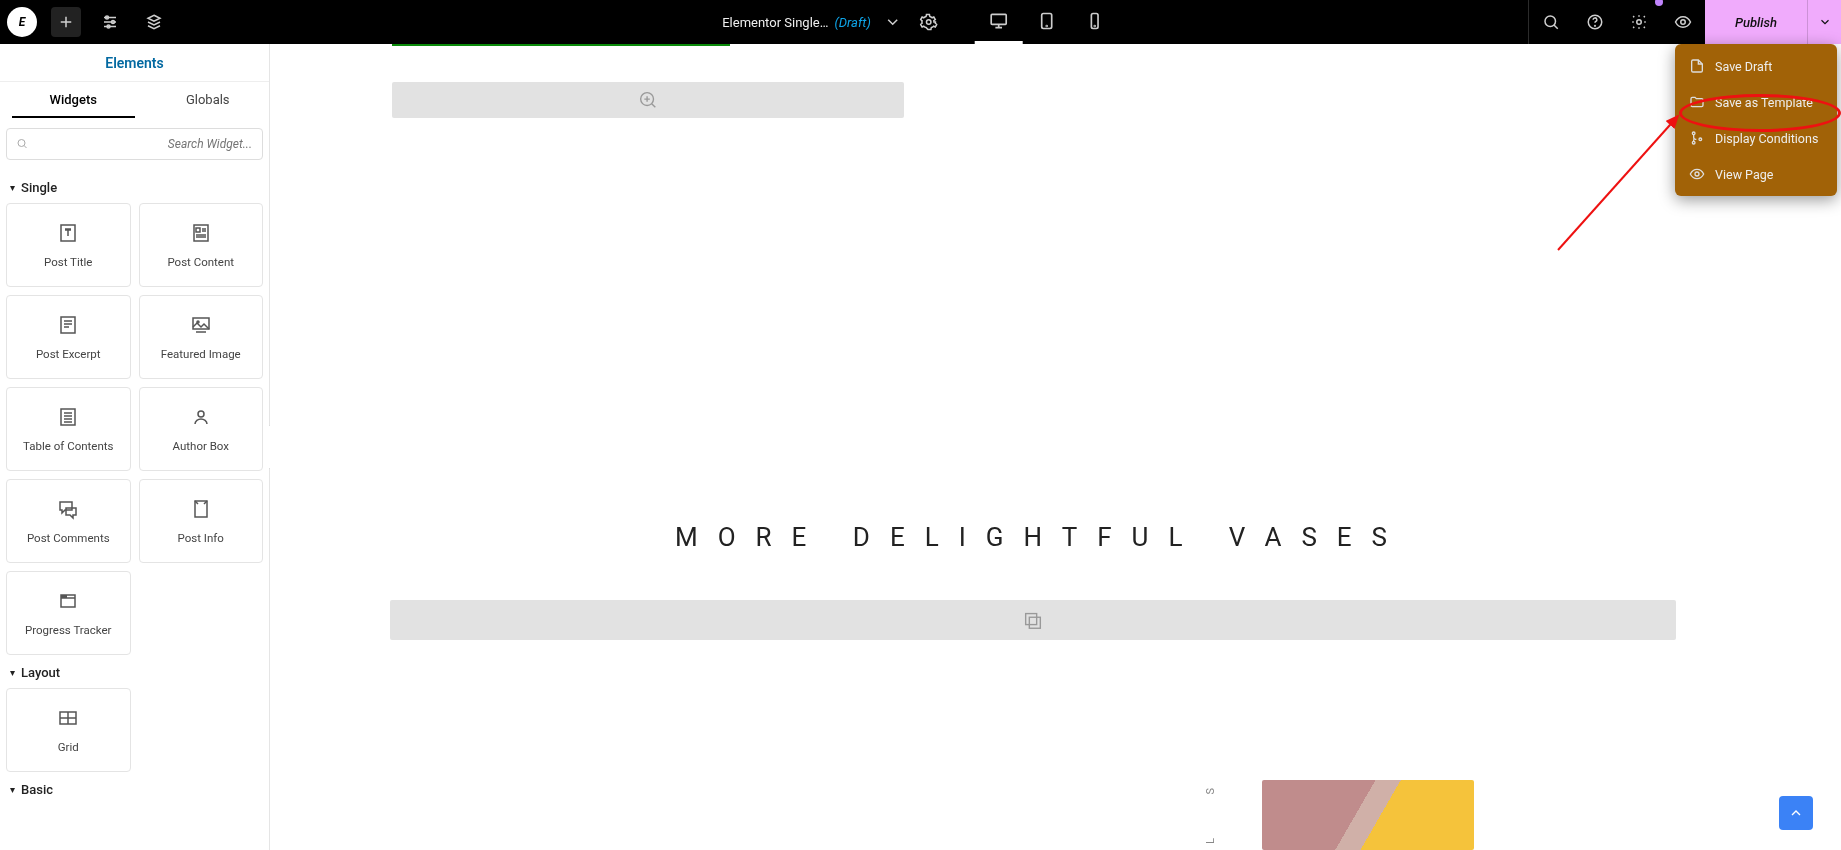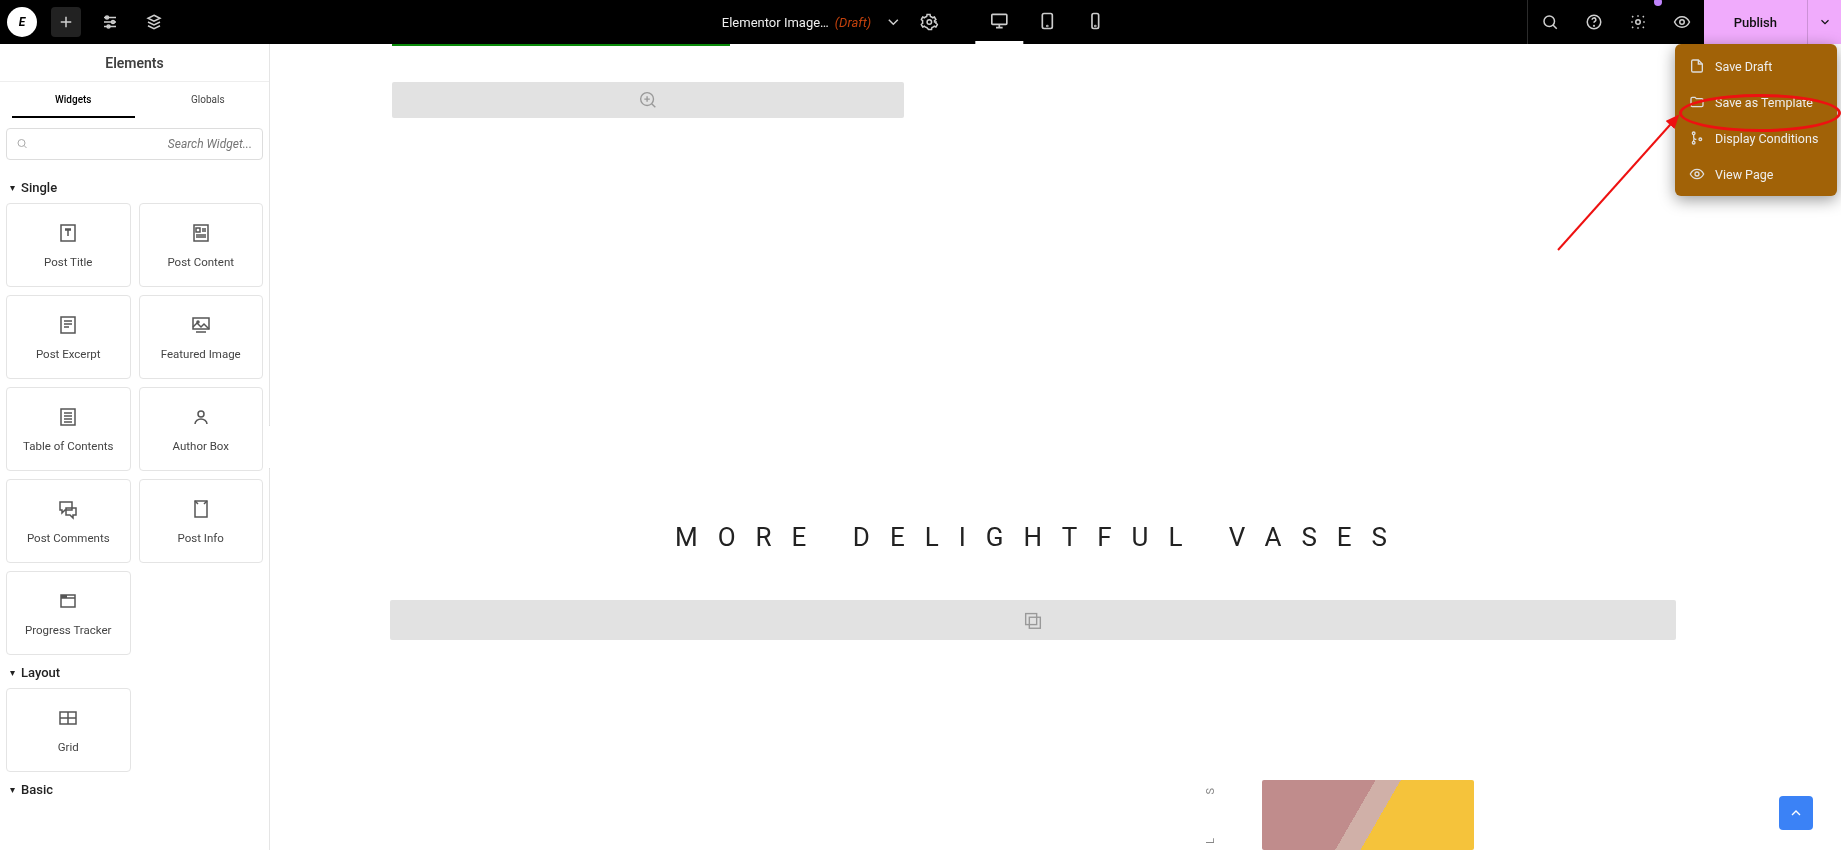--- a/index.html
+++ b/index.html
@@ -7,42 +7,42 @@
 
   
   .topbar { position: relative; height: 44px; background: #000; color: #fff; display: flex; align-items: center; }
   .topbar .group-left { display: flex; align-items: center; gap: 0; }
   .tb-btn { width: 44px; height: 44px; display: flex; align-items: center; justify-content: center; color: #cfcfcf; cursor: pointer; }
   .tb-btn svg { width: 18px; height: 18px; }
   .logo-circle { width: 30px; height: 30px; border-radius: 50%; background: #fff; color: #000; display:flex; align-items:center; justify-content:center; font-size:12px; font-style: italic; margin: 0 7px; font-weight: 700; }
   .add-btn { background: #222; border-radius: 4px; width: 30px; height: 30px; margin: 0 7px; }
   .topbar .center { position: absolute; left: 50%; transform: translateX(-50%); display: flex; align-items: center; height: 44px; }
   .doc-label { font-size: 13px; color: #eee; margin-right: 6px; }
-  .doc-status { font-size: 13px; font-style: italic; color: #c2410c; margin-right: 8px; }
+  .doc-status { font-size: 13px; font-style: italic; color: #0ea5e9; margin-right: 8px; }
   .device-group { display: flex; align-items: center; margin-left: 24px; }
   .device-btn { width: 48px; height:44px; display:flex; align-items:center; justify-content:center; cursor:pointer; border-bottom: 3px solid transparent; }
   .device-btn.active { border-bottom-color: #fff; }
   .device-btn svg { width: 20px; height: 20px; stroke:#ccc; }
-  .top-right { position:absolute; right:0; display:flex; align-items:center; height:44px; }
+  .top-right { position:absolute; right:0; display:flex; align-items:center; height:44px;font-style:italic; }
   .divider { width:1px; height:44px; background:#2b2b2b; }
   .publish-btn { background:#f0abfc; color:#111; height:44px; padding:0 30px; display:flex; align-items:center; font-size:13px; cursor:pointer; font-weight:500; }
   .publish-caret { width:34px; height:44px; background:#f0abfc; display:flex; align-items:center; justify-content:center; border-left:1px solid rgba(0,0,0,0.15); cursor:pointer; }
   .notify-dot { position:absolute; top:-2px; right:-2px; width:8px; height:8px; border-radius:50%; background:#c084fc; }
 
   
   .save-menu { position:absolute; top:44px; right:4px; width:162px; background:#a16207; border-radius:6px; padding:4px 0; z-index:100; box-shadow:0 4px 16px rgba(0,0,0,.4); }
   .save-item { display:flex; align-items:center; gap:10px; padding:10px 14px; font-size:12.5px; color:#eee; cursor:pointer; }
   .save-item svg { width:16px; height:16px; flex:none; }
   .red-ellipse { position:absolute; border:3px solid #e11; border-radius:50%; pointer-events:none; z-index:101; }
 
   
   .sidepanel { position:absolute; top:44px; left:0; width:270px; bottom:0; background:#fff; border-right:1px solid #e5e5e5; display:flex; flex-direction:column; }
-  .sp-header { height:38px; display:flex; align-items:center; justify-content:center; font-size:14px; font-weight:600; color:#404040; border-bottom:1px solid #eee; }
+  .sp-header { height:38px; display:flex; align-items:center; justify-content:center; font-size:14px; font-weight:600; color:#0369a1; border-bottom:1px solid #eee; }
   .sp-tabs { display:flex; height:36px; }
-  .sp-tab { flex:1; display:flex; align-items:center; justify-content:center; font-size:10px; color:#444; cursor:pointer; border-bottom:2px solid transparent;margin-left:12px; }
+  .sp-tab { flex:1; display:flex; align-items:center; justify-content:center; font-size:13px; color:#444; cursor:pointer; border-bottom:2px solid transparent;margin-left:12px; }
   .sp-tab.active { color:#000; border-bottom-color:#000; font-weight:500; }
   .sp-search-wrap { padding:10px 6px; }
   .sp-search { width:100%; height:32px; border:1px solid #ddd; border-radius:4px; padding:0 10px 0 30px; font-size:12px; font-style:italic; color:#555;text-align:right; }
   .sp-search-wrap { position:relative; }
   .sp-search-wrap .sicn { position:absolute; left:16px; top:50%; transform:translateY(-50%); color:#aaa; }
   .sp-body { flex:1; overflow-y:auto; padding:0 6px 20px; }
   .sp-cat { display:flex; align-items:center; gap:6px; font-size:13px; font-weight:500; color:#222; padding:10px 4px 8px; cursor:pointer; }
   .sp-cat .caret { font-size:10px; }
   .wgrid { display:grid; grid-template-columns:1fr 1fr; gap:8px; }
   .wcard { height:84px; border:1px solid #e4e4e4; border-radius:4px; display:flex; flex-direction:column; align-items:center; justify-content:center; gap:10px; cursor:grab; }
@@ -82,21 +82,21 @@
         </svg>
     </div>
     <div class="tb-btn">
       <svg viewBox="0 0 24 24" fill="none" stroke="#cfcfcf" stroke-width="2">
           <path d="M12 3l8 4-8 4-8-4 8-4zM4 12l8 4 8-4M4 17l8 4 8-4"></path>
         </svg>
     </div>
   </div>
 
   <div class="center">
-    <span class="doc-label">Elementor Image…</span>
+    <span class="doc-label">Elementor Single…</span>
     <span class="doc-status">(Draft)</span>
     <div class="tb-btn" style="width:28px">
       <svg viewBox="0 0 24 24" fill="none" stroke="#cfcfcf" stroke-width="2">
           <path d="M6 9l6 6 6-6"></path>
         </svg>
     </div>
     <div class="tb-btn">
       <svg viewBox="0 0 24 24" fill="none" stroke="#cfcfcf" stroke-width="2">
           <circle cx="12" cy="12" r="3"></circle>
           <path d="M19 12a7 7 0 0 0-.2-1.7l2-1.5-2-3.4-2.3 1a7 7 0 0 0-3-1.7L13 2h-4l-.5 2.7a7 7 0 0 0-3 1.7l-2.3-1-2 3.4 2 1.5A7 7 0 0 0 3 12c0 .6.1 1.1.2 1.7l-2 1.5 2 3.4 2.3-1a7 7 0 0 0 3 1.7L11 22h4l.5-2.7a7 7 0 0 0 3-1.7l2.3 1 2-3.4-2-1.5c.1-.6.2-1.1.2-1.7z"></path>

